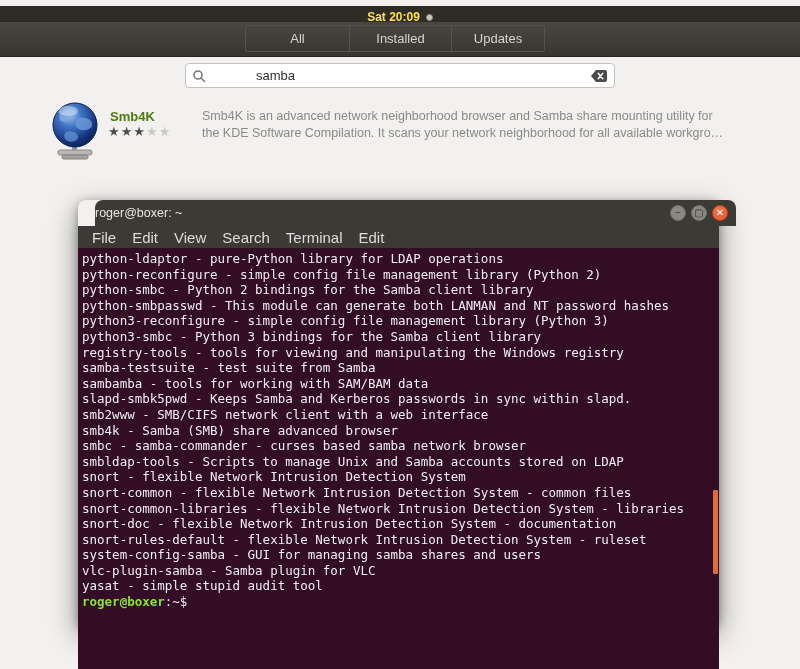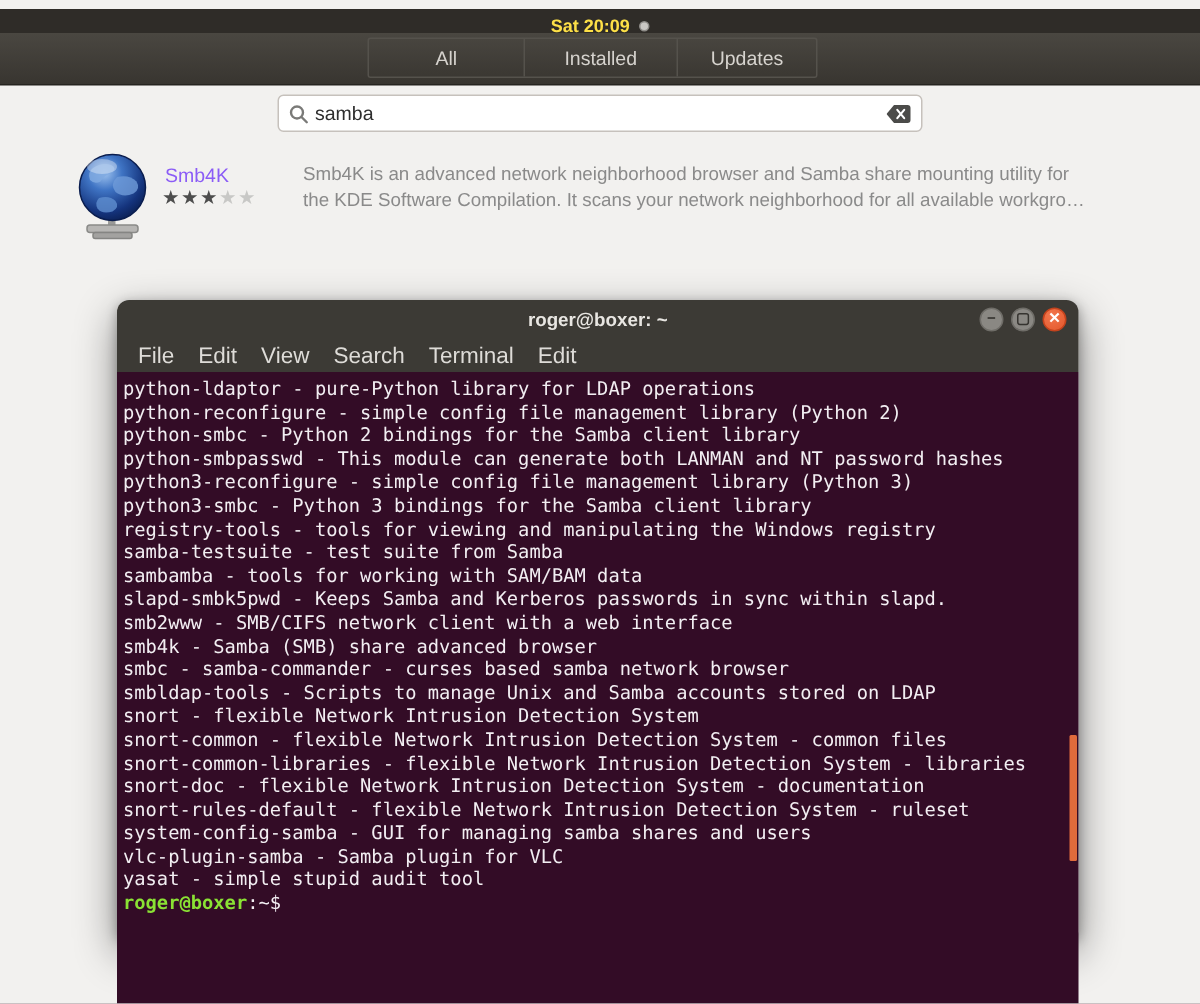--- a/index.html
+++ b/index.html
@@ -18,37 +18,37 @@
              background:linear-gradient(#4a4741,#383530);border-bottom:1px solid #262420;}
   .switcher{position:absolute;left:245px;top:3px;height:27px;display:flex;
             border:1px solid #55524c;border-radius:2px;}
   .tab{display:flex;align-items:center;justify-content:center;color:#d6d3ce;font-size:13px;cursor:default;}
   .tab + .tab{border-left:1px solid #55524c;}
 
   
   .search{position:absolute;left:185px;top:63px;width:430px;height:25px;background:#fff;
           border:1px solid #c6c1bc;border-radius:4px;display:flex;align-items:center;padding:0 6px;}
   .search input{flex:1;border:none;outline:none;font-size:13px;color:#2e2e2e;
-                font-family:"Liberation Sans",sans-serif;background:transparent;padding:0 4px;}
+                font-family:"Liberation Sans",sans-serif;background:transparent;padding:0 4px;margin-left:46px;}
   .sicon{flex:0 0 auto;display:flex;align-items:center;}
 
   
   .result{position:absolute;left:40px;top:98px;width:730px;height:64px;display:flex;}
   .appicon{position:absolute;left:8px;top:2px;}
-  .rname{position:absolute;left:70px;top:11px;font-size:13px;font-weight:normal;color:#8b5cf6;}
+  .rname{position:absolute;left:70px;top:11px;font-size:13px;font-weight:bold;color:#4d7c0f;}
   .rstars{position:absolute;left:68px;top:26px;font-size:13px;letter-spacing:1px;}
   .rstars .f{color:#4d4d4d;} .rstars .e{color:#c8c8c6;}
   .rdesc{position:absolute;left:162px;top:10px;width:560px;font-size:12.5px;line-height:17px;color:#8a8a8a;}
 
   
   .term{position:absolute;left:78px;top:200px;width:641px;height:425px;border-radius:8px 8px 4px 4px;
         box-shadow:0 10px 28px rgba(0,0,0,.45),0 2px 8px rgba(0,0,0,.3);}
-  .titlebar{position:absolute;left:0;top:0;width:100%;height:26px;background:var(--chrome-bg,#3c3a35);
-            border-radius:8px 8px 0 0;display:flex;align-items:center;justify-content:center;
-            color:#e8e6e2;font-size:12.5px;font-weight:bold;}
+  .titlebar{position:absolute;left:17px;top:0;width:100%;height:26px;background:var(--chrome-bg,#3c3a35);
+            border-radius:8px 8px 0 0;display:flex;align-items:center;
+            color:#e8e6e2;font-size:12.5px;font-weight:normal;}
   .winbtns{position:absolute;right:8px;top:5px;display:flex;gap:5px;}
   .wbtn{width:16px;height:16px;border-radius:50%;display:flex;align-items:center;justify-content:center;
         font-size:10px;line-height:1;}
   .wbtn.gray{background:#8a8883;border:1px solid #6f6d68;color:#35332f;}
   .wbtn.close{background:radial-gradient(circle at 35% 30%,#f2764d,#e4572b);border:1px solid #c4431d;color:#fff;}
   .menubar{position:absolute;left:0;top:26px;width:100%;height:22px;background:var(--chrome-bg,#3c3a35);
            display:flex;align-items:center;padding-left:6px;}
   .menuitem{color:#dedcd8;font-size:15px;padding:0 8px;}
   .tbody{position:absolute;left:0;top:48px;width:100%;height:442px;background:var(--terminal-bg,#330c26);
          border-radius:0 0 4px 4px;overflow:hidden;padding:3px 0 0 4px;}

